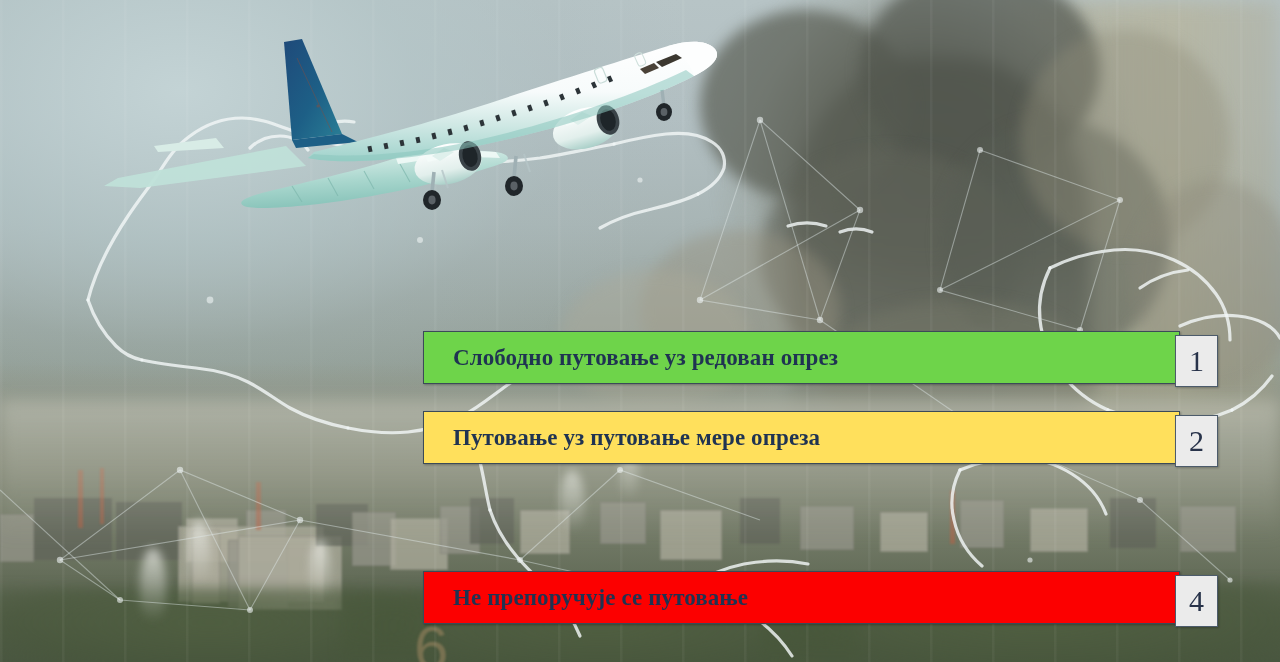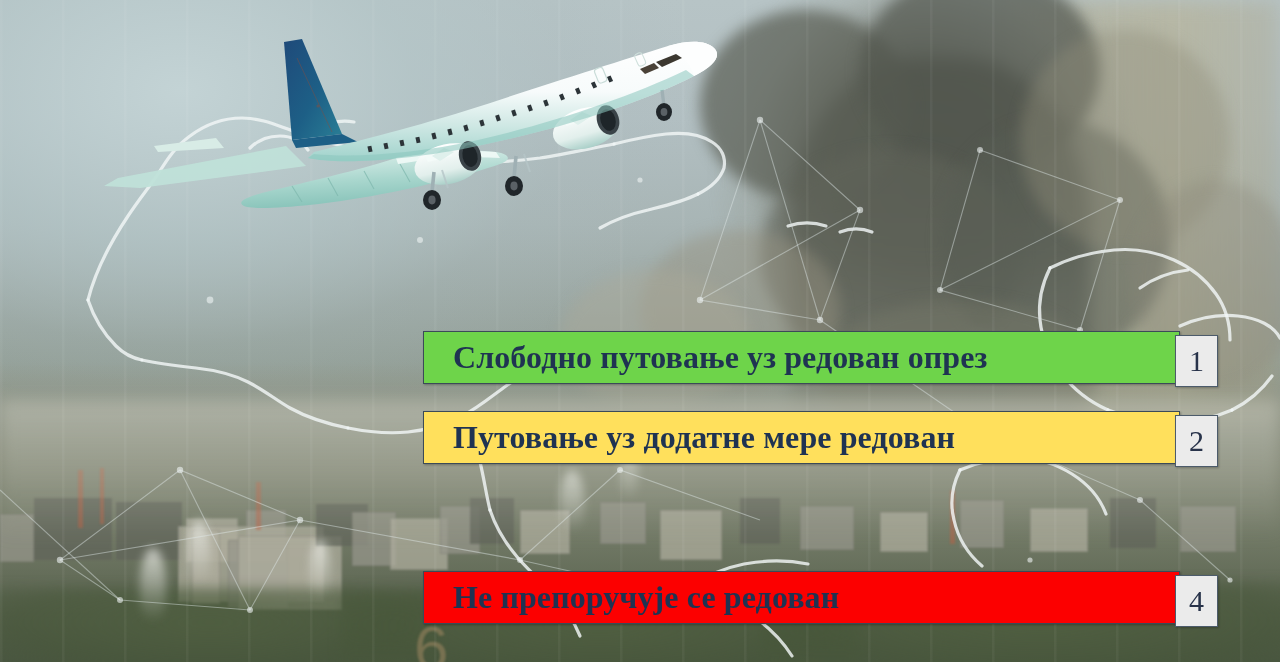--- a/index.html
+++ b/index.html
@@ -171,21 +171,21 @@
     position: absolute;
     inset: 0;
     border: 1px solid #3b4a58;
     box-sizing: border-box;
     box-shadow: 1px 1px 2px rgba(0,0,0,0.28);
     display: flex;
     align-items: center;
   }
   .bar-label {
     margin-left: 29px;
-    font-size: 32px;
+    font-size: 23px;
     font-weight: bold;
     color: #1f3352;
     letter-spacing: 0.1px;
     white-space: nowrap;
   }
   .numbox {
     position: absolute;
     left: 752px;
     top: 4px;
     width: 43px;
@@ -491,27 +491,27 @@
 
     <div class="row" style="top:331px;">
       <div class="bar" style="background:#6ed44a;">
         <span class="bar-label">Слободно путовање уз редован опрез</span>
       </div>
       <div class="numbox">1</div>
     </div>
 
     <div class="row" style="top:411px;">
       <div class="bar" style="background:#ffe05c;">
-        <span class="bar-label">Путовање уз додатне мере редован</span>
+        <span class="bar-label">Путовање уз путовање мере опреза</span>
       </div>
       <div class="numbox">2</div>
     </div>
 
 
     <div class="row" style="top:571px;">
       <div class="bar" style="background:#fc0000;">
-        <span class="bar-label">Не препоручује се редован</span>
+        <span class="bar-label">Не препоручује се путовање</span>
       </div>
       <div class="numbox">4</div>
     </div>
 
   </div>
 </div>
 
 </body></html>

